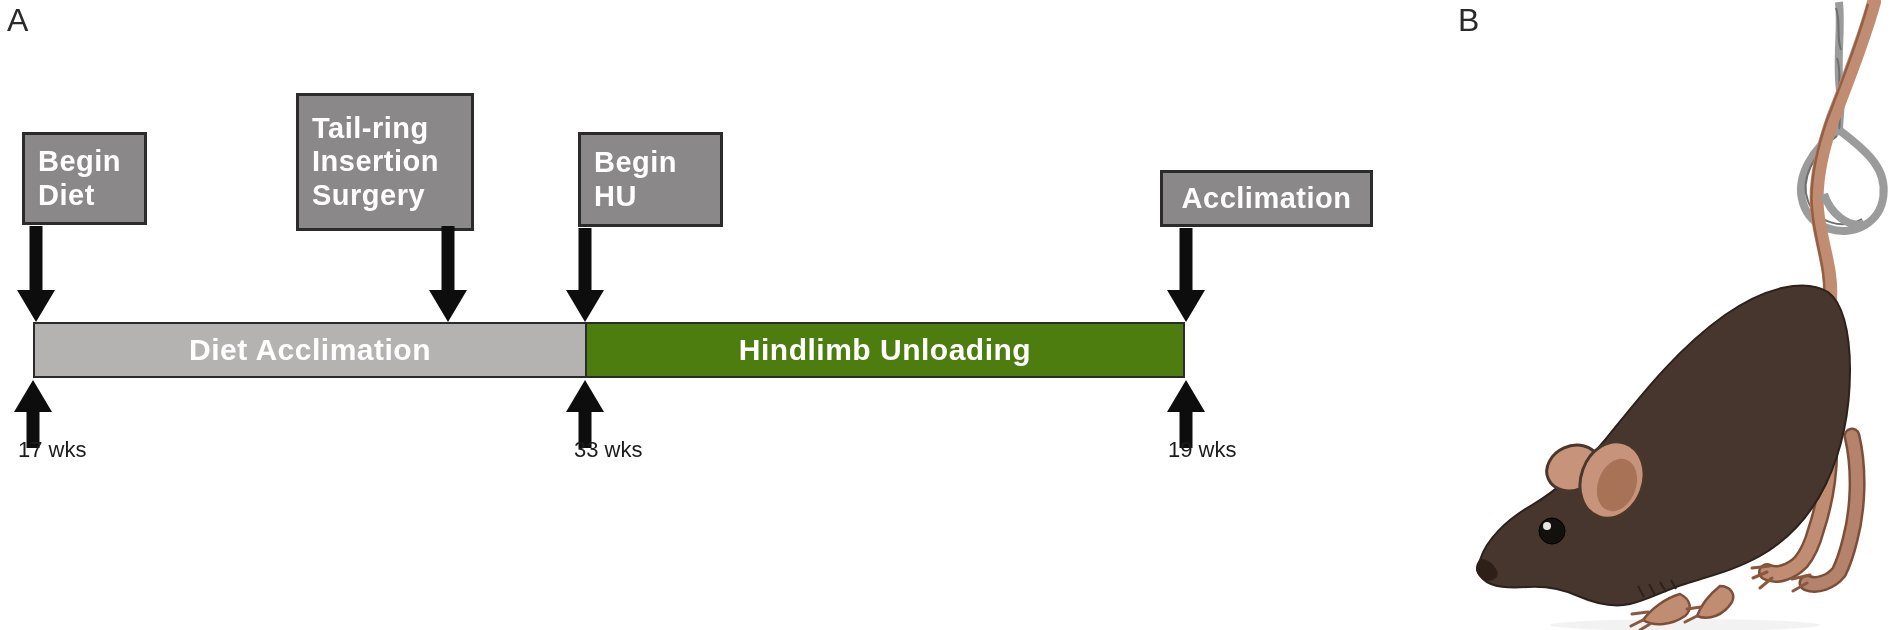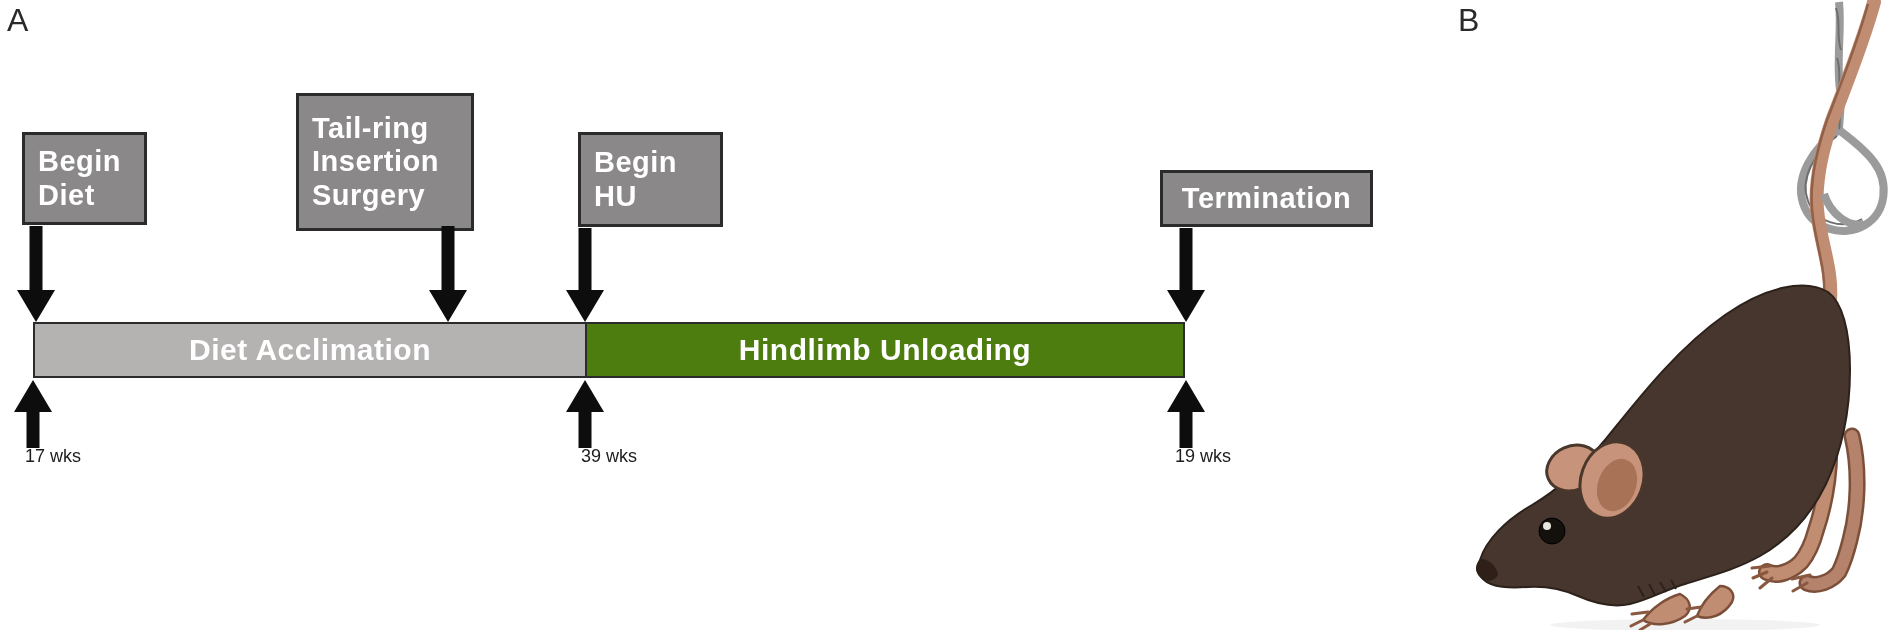--- a/index.html
+++ b/index.html
@@ -77,22 +77,22 @@
     letter-spacing:0.5px;
     box-sizing:border-box;
     height:100%;
     text-align:center;
   }
   #phase-diet { width:552px; background:#b5b2b2; border-right:2px solid #2b2b2b; }
   #phase-hu   { flex:1; background:#4d7c0f; }
 
   
   .week-label {
-    position:absolute; top:446px;
-    font-size:18px; color:#1c1c1c;margin-left:7px;
+    position:absolute; top:437px;
+    font-size:22px; color:#1c1c1c;
   }
   #week-17 { left:18px; }
   #week-21 { left:574px; }
   #week-25 { left:1168px; }
 
   
   #mouse-illustration { position:absolute; left:1380px; top:0; }
 </style>
 </head>
 <body>
@@ -109,21 +109,21 @@
   <div class="event-box" id="box-tail-ring">
     <span>Tail-ring
 Insertion
 Surgery</span>
   </div>
   <div class="event-box" id="box-begin-hu">
     <span>Begin
 HU</span>
   </div>
   <div class="event-box" id="box-termination">
-    <span>Termination</span>
+    <span>Acclimation</span>
   </div>
 
   <div class="down-arrow" id="darr-begin-diet">
     <div class="arrow-shaft"></div>
     <div class="arrow-head"></div>
   </div>
   <div class="down-arrow" id="darr-tail-ring">
     <div class="arrow-shaft"></div>
     <div class="arrow-head"></div>
   </div>
@@ -152,21 +152,21 @@
   <div class="up-arrow" id="uarr-21">
     <div class="arrow-head"></div>
     <div class="arrow-shaft"></div>
   </div>
   <div class="up-arrow" id="uarr-25">
     <div class="arrow-head"></div>
     <div class="arrow-shaft"></div>
   </div>
 
   <div class="week-label" id="week-17">17 wks</div>
-  <div class="week-label" id="week-21">39 wks</div>
+  <div class="week-label" id="week-21">33 wks</div>
   <div class="week-label" id="week-25">19 wks</div>
 
   <svg id="mouse-illustration" width="519" height="630" viewBox="0 0 519 630" xmlns="http://www.w3.org/2000/svg">
 
     <ellipse cx="305" cy="625" rx="135" ry="6" fill="#000000" opacity="0.05"></ellipse>
 
     <g>
       <path d="M459,2 C462,30 456,60 460,90 C462,108 459,118 459,132" fill="none" stroke="#9b9b9b" stroke-width="8"></path>
       <path d="M456,8 C461,22 456,36 461,50 M457,58 C462,72 457,86 461,100 M458,106 C462,118 458,126 460,132" fill="none" stroke="#6f6f6f" stroke-width="2"></path>
       <path d="M459,130 C432,148 415,178 423,203 C431,229 463,238 485,225 C507,212 509,182 494,162 C486,151 471,139 459,130" fill="none" stroke="#9b9b9b" stroke-width="8"></path>

